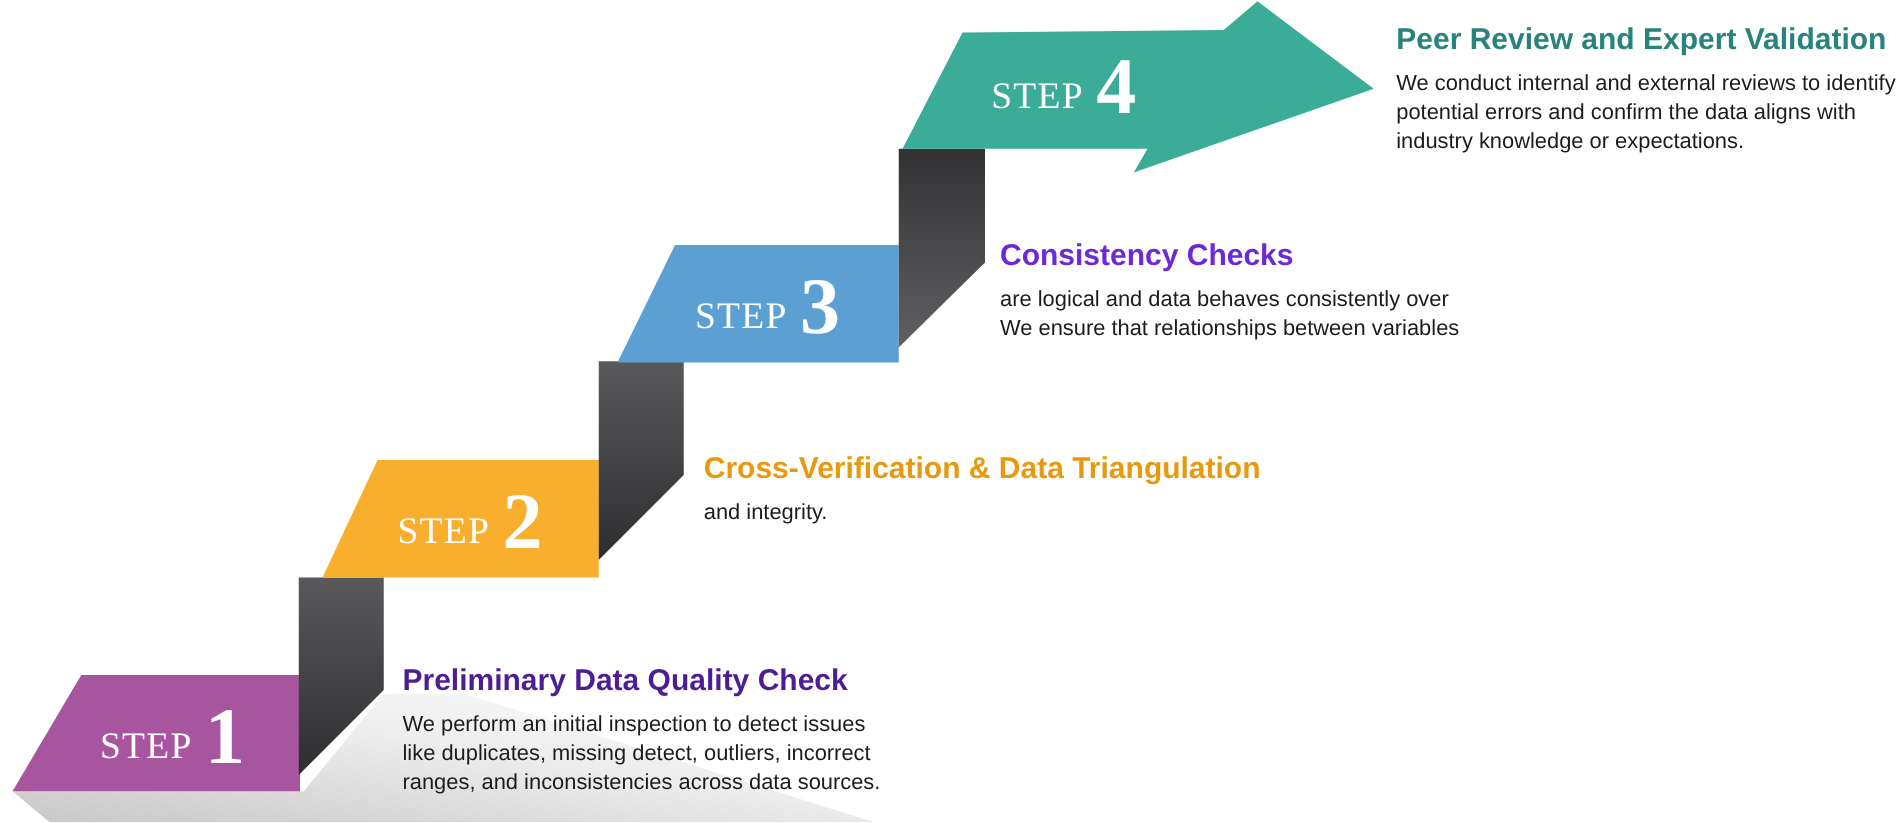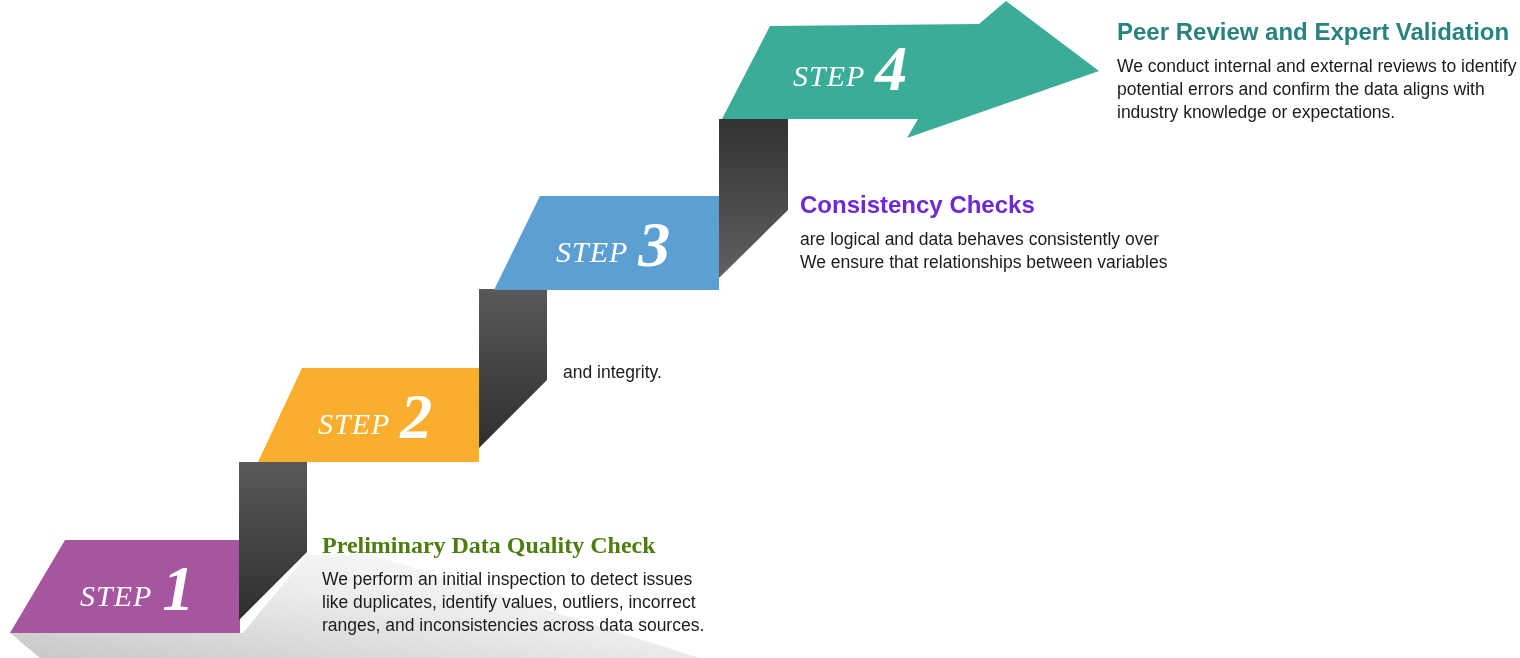--- a/index.html
+++ b/index.html
@@ -2,37 +2,37 @@
 <html><head>
 <meta charset="utf-8">
 <style>
   html,body{margin:0;padding:0;}
   body{background:#ffffff;font-family:"Liberation Sans",sans-serif;}
   .canvas{position:relative;width:1520px;height:658px;background:#ffffff;overflow:hidden;}
   .shapes{position:absolute;left:0;top:0;width:1520px;height:658px;display:block;}
 
   
   .step-label{position:absolute;display:flex;align-items:baseline;color:#ffffff;
-              font-family:"Liberation Serif",serif;font-style:italic;white-space:nowrap;}
+              font-family:"Liberation Serif",serif;white-space:nowrap;}
   .step-label .word{font-size:30px;letter-spacing:1px;}
   .step-label .num{font-size:64px;font-weight:bold;margin-left:10px;position:relative;top:4px;line-height:0.9;}
   .lbl-1{left:80px;top:556px;}
   .lbl-2{left:318px;top:384px;}
   .lbl-3{left:556px;top:212px;}
   .lbl-4{left:793px;top:36px;}
 
   
   .text-block{position:absolute;width:430px;}
   .text-block .title{font-size:24px;font-weight:bold;line-height:28px;margin:0 0 9px 0;white-space:nowrap;}
   .text-block .line{font-size:17.5px;line-height:23px;color:#1b1b1b;white-space:nowrap;}
   .tb-1{left:322px;top:531px;}
   .tb-2{left:563px;top:361px;}
   .tb-3{left:800px;top:191px;}
   .tb-4{left:1117px;top:18px;width:405px;}
-  .tb-1 .title{color:#4d7c0f;font-family:Liberation Serif, serif;}
+  .tb-1 .title{color:#4c1d95;}
   .tb-2 .title{color:#e8990e;}
   .tb-3 .title{color:#6d28d9;}
   .tb-4 .title{color:#27847c;}
 </style>
 </head>
 <body>
 
 <div class="canvas">
 
   <svg class="shapes" viewBox="0 0 1520 658" aria-hidden="true">
@@ -82,25 +82,26 @@
     <span class="num">3</span>
   </div>
   <div class="step-label lbl-4">
     <span class="word">STEP</span>
     <span class="num">4</span>
   </div>
 
   <div class="text-block tb-1">
     <div class="title">Preliminary Data Quality Check</div>
     <div class="line">We perform an initial inspection to detect issues</div>
-    <div class="line">like duplicates, identify values, outliers, incorrect</div>
+    <div class="line">like duplicates, missing detect, outliers, incorrect</div>
     <div class="line">ranges, and inconsistencies across data sources.</div>
   </div>
 
   <div class="text-block tb-2">
+    <div class="title">Cross-Verification &amp; Data Triangulation</div>
     <div class="line">and integrity.</div>
   </div>
 
   <div class="text-block tb-3">
     <div class="title">Consistency Checks</div>
     <div class="line">are logical and data behaves consistently over</div>
     <div class="line">We ensure that relationships between variables</div>
   </div>
 
   <div class="text-block tb-4">

